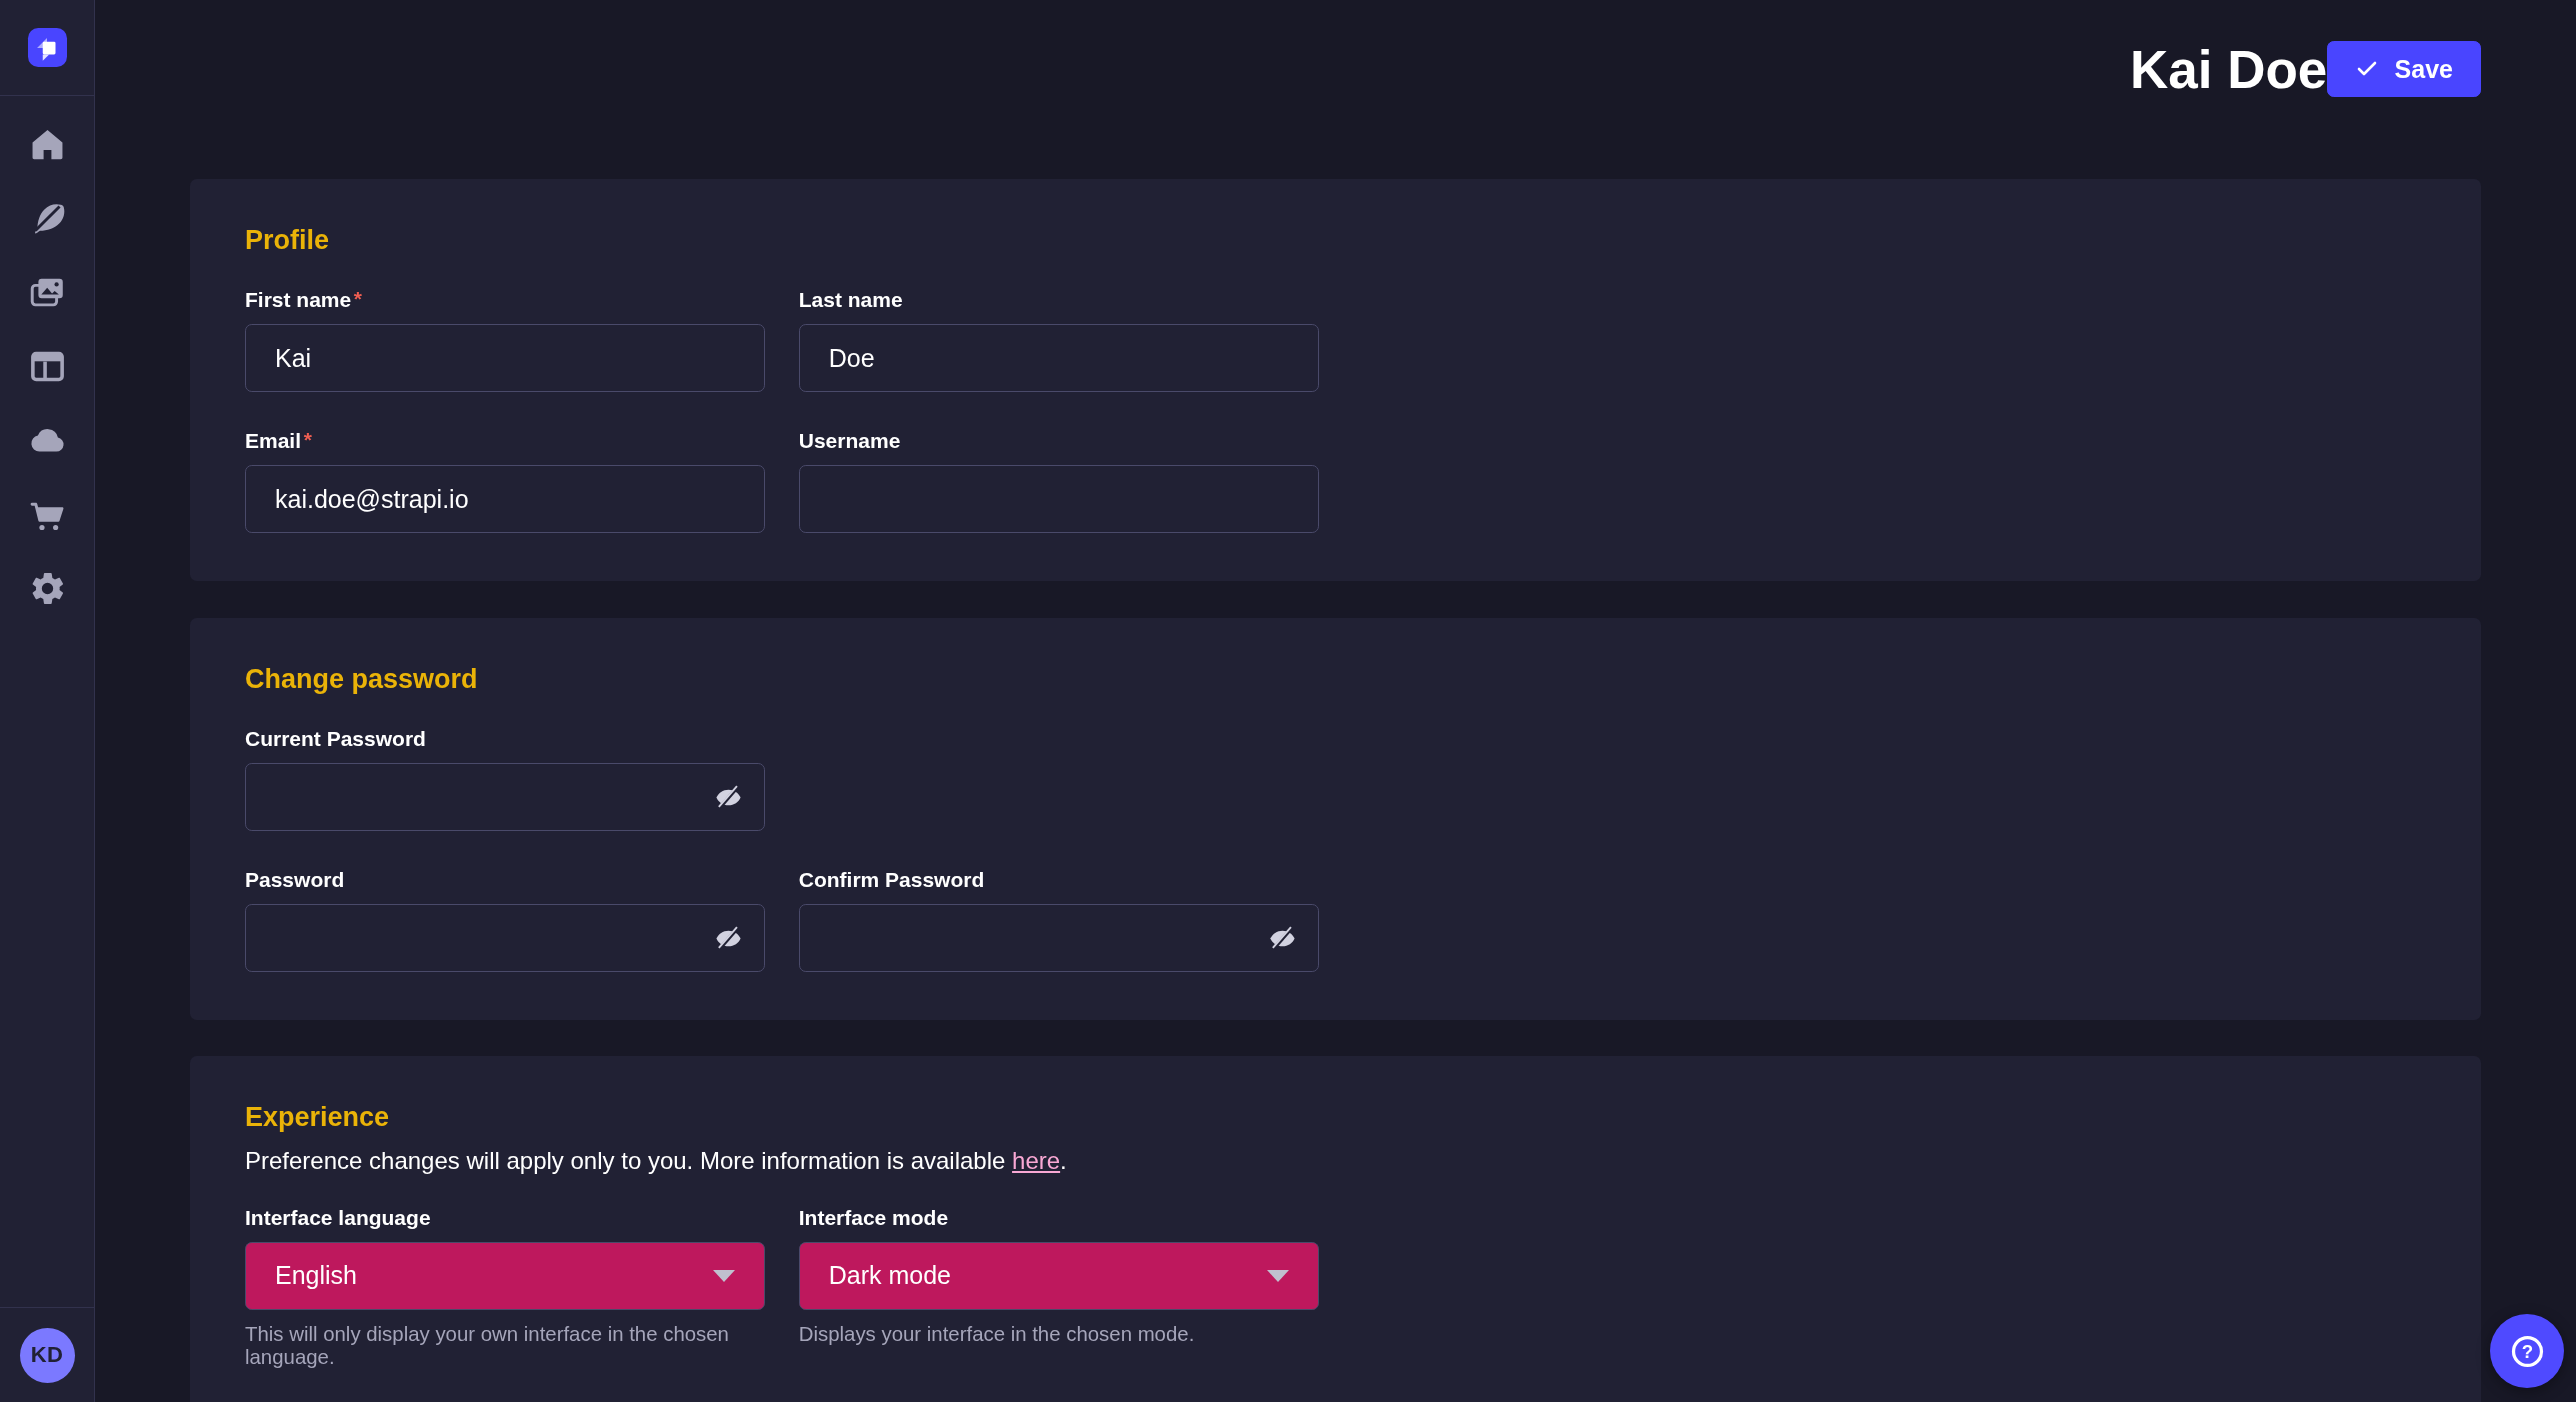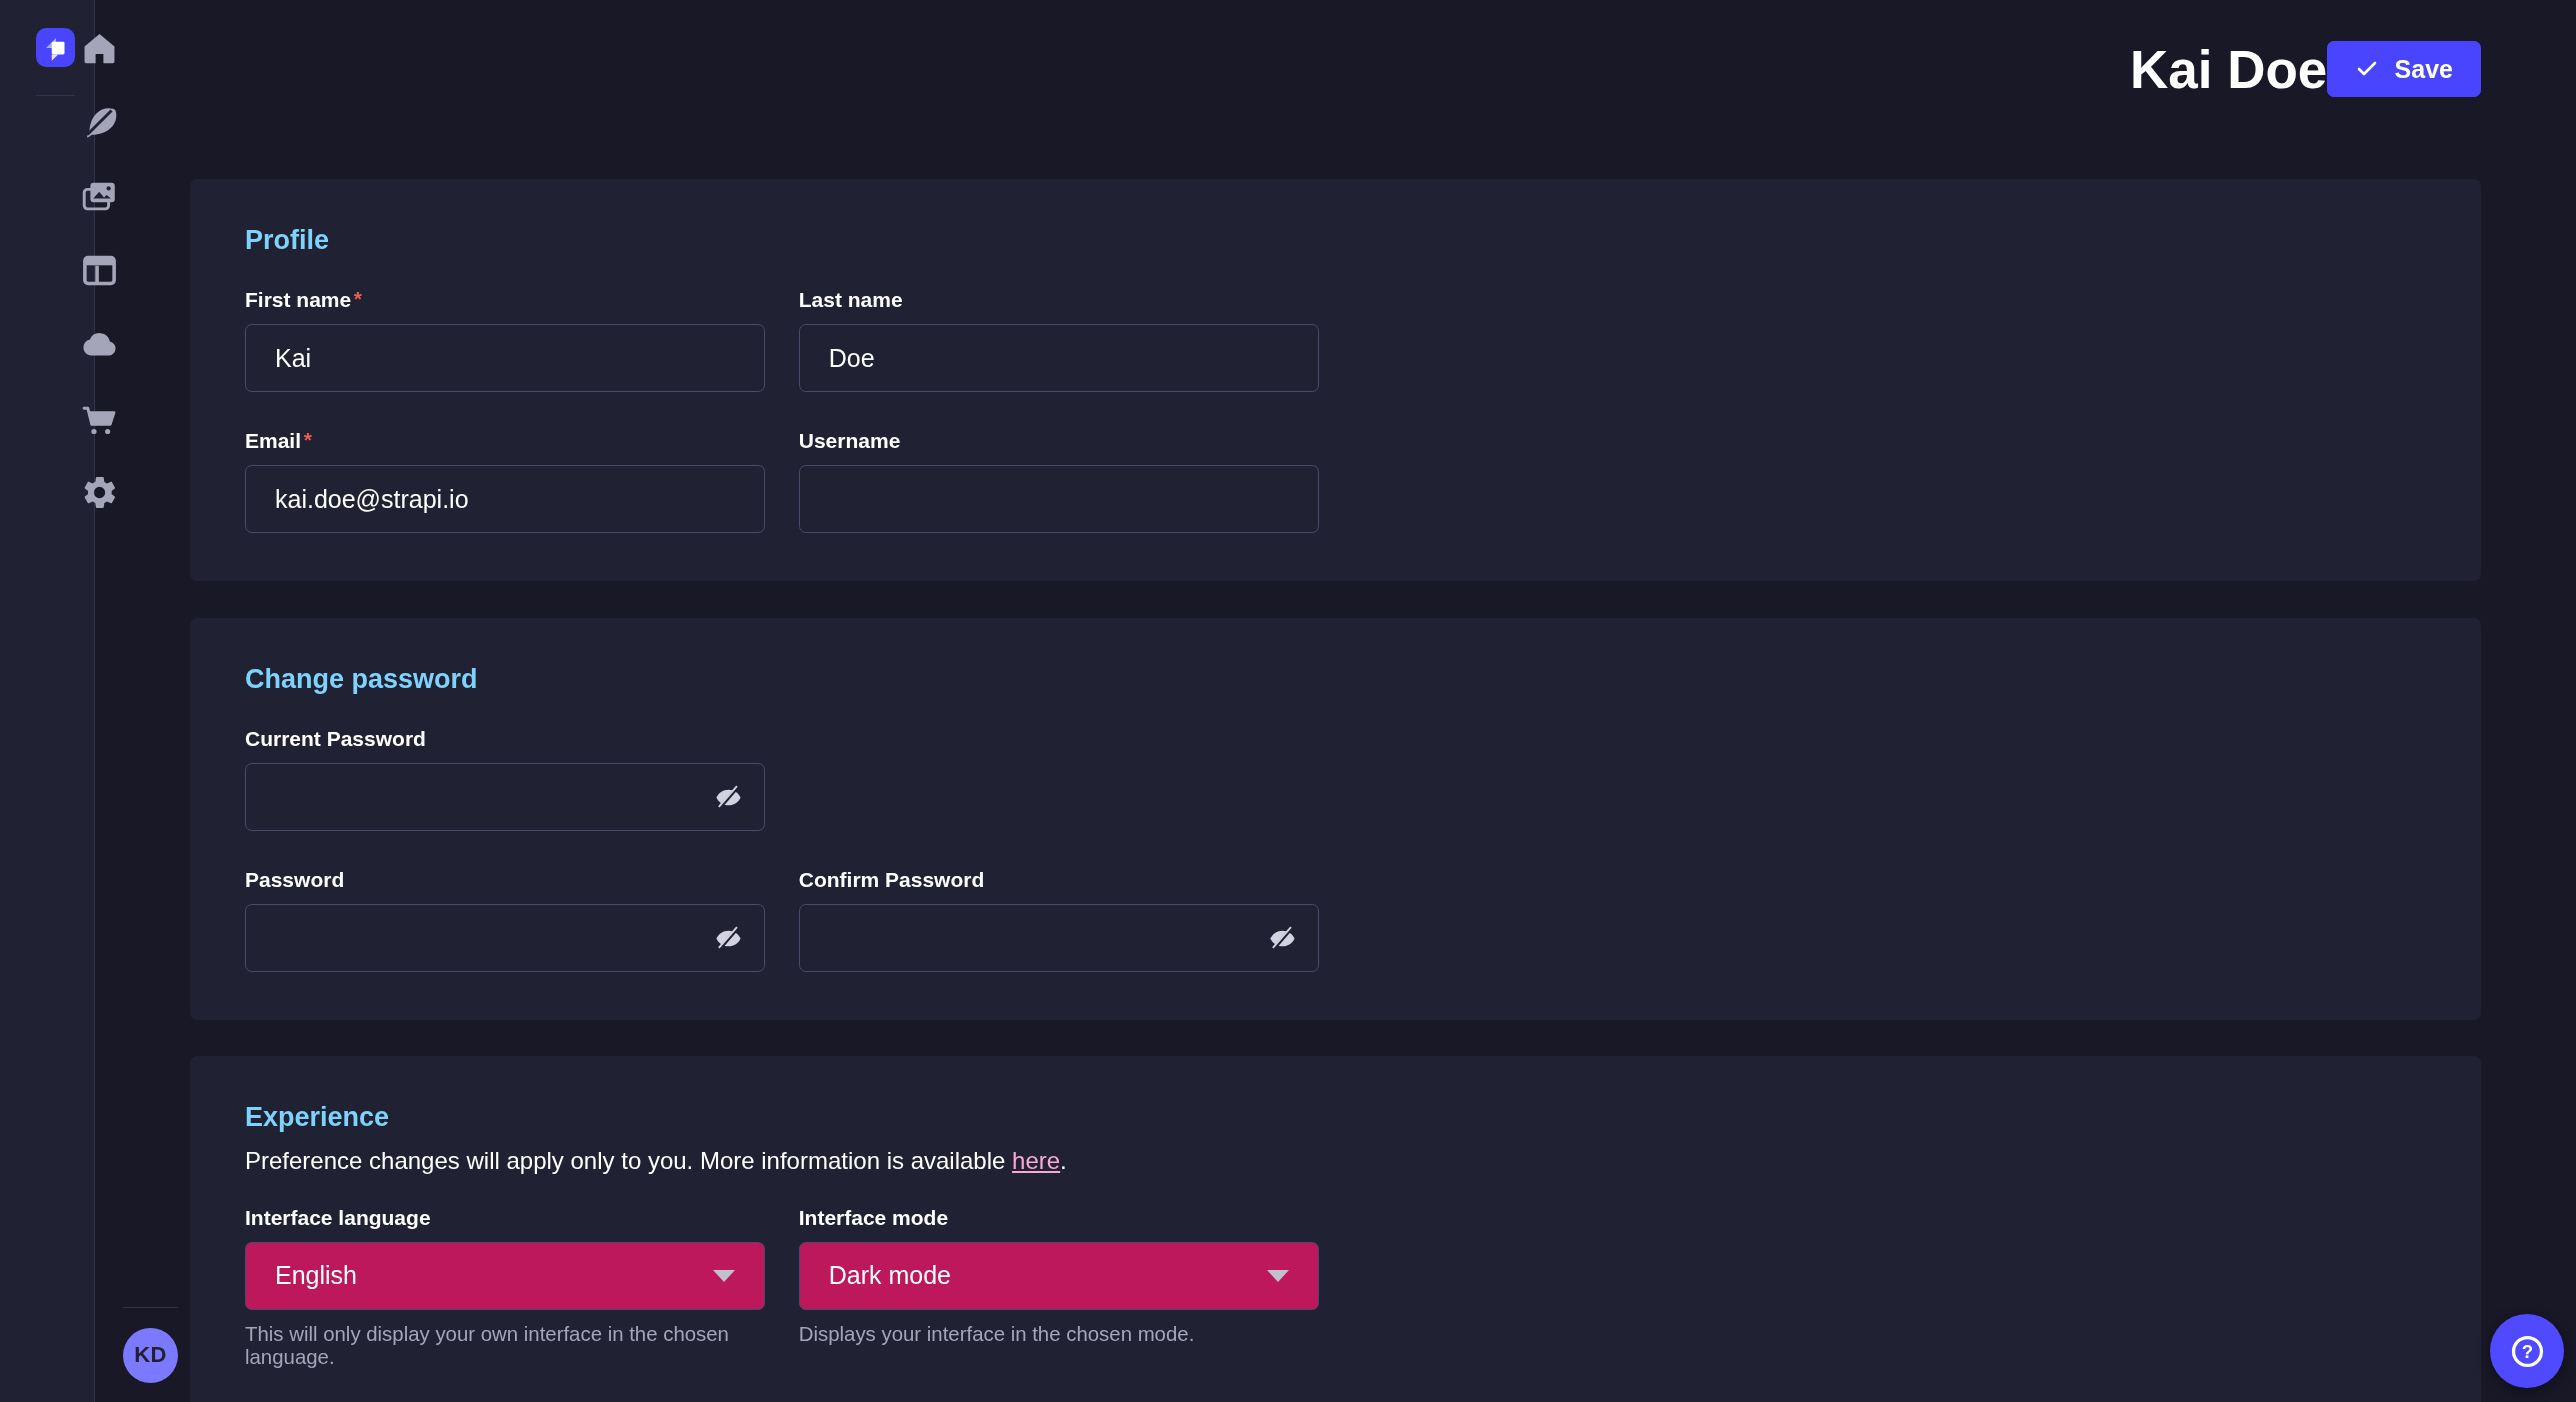--- a/index.html
+++ b/index.html
@@ -11,21 +11,21 @@
     display: flex;
     overflow: hidden;
     color: #ffffff;
   }
 
   
   .sidebar {
     width: 95px; min-width: 95px; height: 1402px;
     background: #212134;
     border-right: 0.9px solid #32324d;
-    display: flex; flex-direction: row; padding-left: 36px;
+    display: flex; flex-direction: column;
   }
   .logo-area {
     height: 96px;
     border-bottom: 0.9px solid #32324d;
     display: flex; align-items: center; justify-content: center;
   }
   .logo-tile {
     width: 39px; height: 39px; border-radius: 10.2px;
     background: #4945ff;
     display: flex; align-items: center; justify-content: center;
@@ -73,21 +73,21 @@
   }
   .save-btn svg { width: 24px; height: 24px; }
 
   .card {
     background: #212134; border-radius: 6.8px;
     padding: 46px 55px 48px;
   }
   .card-profile { margin-top: 75px; }
   .card-password { margin-top: 37px; }
   .card-experience { margin-top: 36px; }
-  .card-title { font-size: 27px; font-weight: 600; color: #7dd3fc; margin: 0; }
+  .card-title { font-size: 27px; font-weight: 600; color: #eab308; margin: 0; }
   .card-profile .card-title { margin-bottom: 32px; }
   .card-password .card-title { margin-bottom: 32px; }
 
   .grid {
     display: grid; grid-template-columns: 1fr 1fr 1fr 1fr;
     column-gap: 34px; row-gap: 37px;
   }
   .col1 { grid-column: 1 / 2; }
   .col2 { grid-column: 2 / 3; }
 

